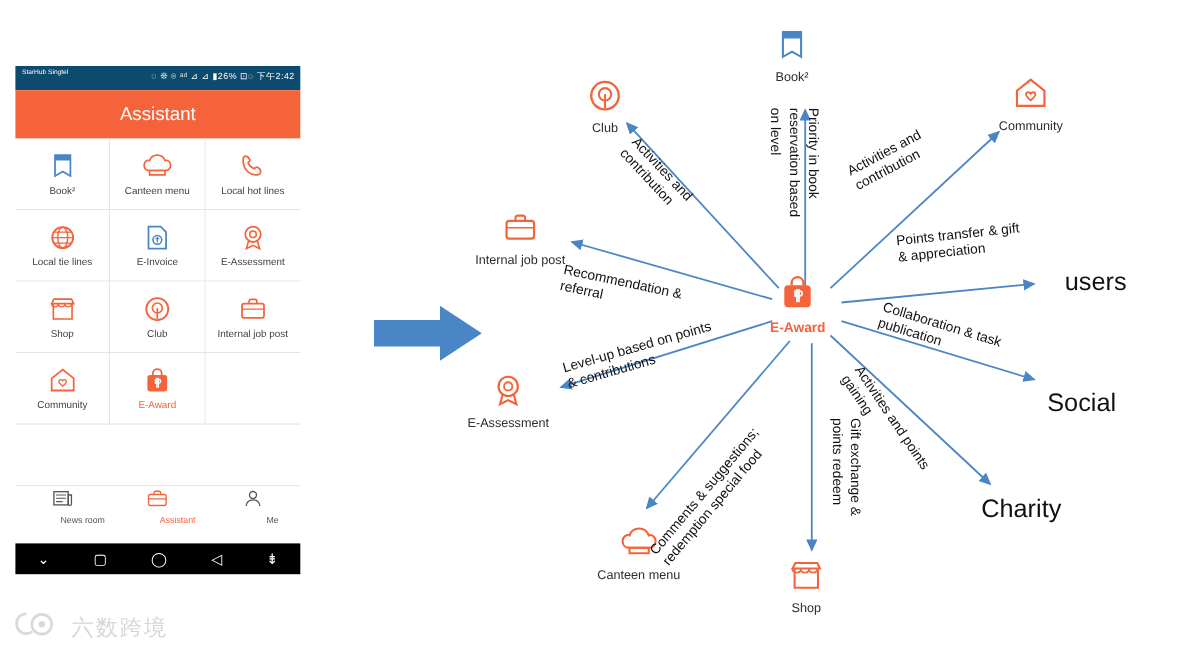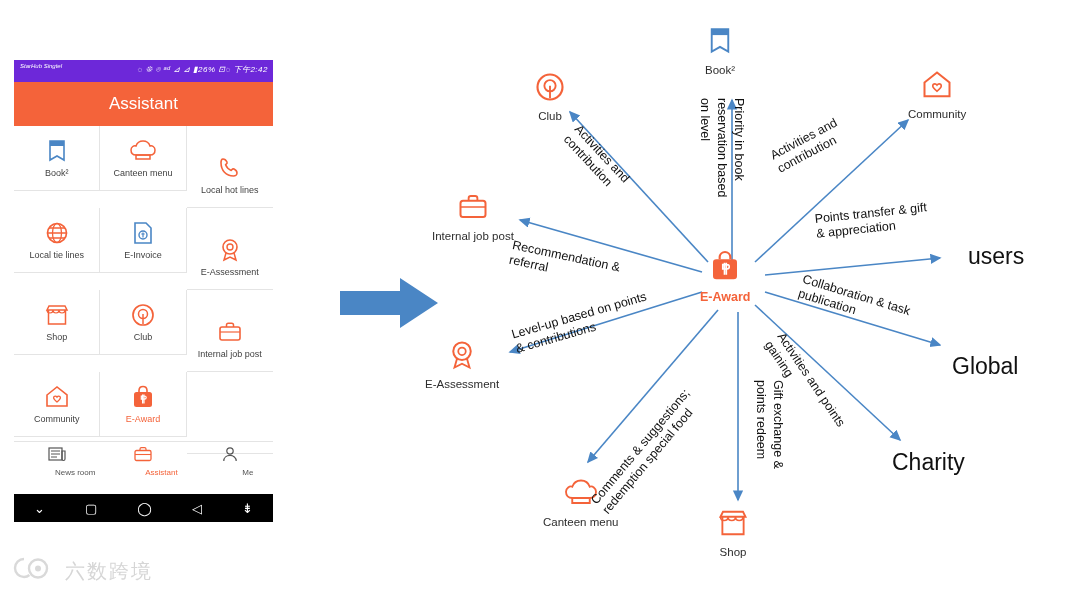--- a/index.html
+++ b/index.html
@@ -8,39 +8,39 @@
     font-family:"Liberation Sans", sans-serif;
     position:relative;overflow:hidden;
   }
   
   #phone{
     position:absolute;left:14px;top:60px;width:259px;height:462px;
     background:#ffffff;
   }
   #status-bar{
     position:absolute;left:0;top:0;width:259px;height:22px;
-    background:#6d28d9;color:#ffffff;font-size:8px;font-style:italic;
+    background:#0c4a6e;color:#ffffff;font-size:8px;
   }
   #carrier{position:absolute;left:6px;top:2px;line-height:9px;font-size:6px;}
   #status-right{position:absolute;right:5px;top:4px;font-size:8px;letter-spacing:.5px;white-space:nowrap;}
   #app-title-bar{
     position:absolute;left:0;top:22px;width:259px;height:44px;background:#f4633a;
     color:#ffffff;display:flex;align-items:center;justify-content:center;
     font-size:17px;
   }
   #grid{
     position:absolute;left:0;top:66px;width:259px;
     display:grid;grid-template-columns:repeat(3,1fr);
   }
   .cell{
     height:65px;border-right:1px solid #e4e4e4;border-bottom:1px solid #e4e4e4;
     display:flex;flex-direction:column;align-items:center;justify-content:center;
     box-sizing:border-box;gap:5px;background:#fff;
   }
-  .cell:nth-child(3n){border-right:none;margin-top:17px;}
+  .cell:nth-child(3n){border-right:none;}
   .cell .lbl{font-size:9px;color:#3f3f3f;text-align:center;line-height:10px;}
   .cell.active .lbl{color:#f4633a;}
   .cell .ico{height:24px;display:flex;align-items:center;justify-content:center;}
   .cell .ico svg{display:block;}
   #tabbar{
     position:absolute;left:0;bottom:42px;width:259px;height:38px;
     border-top:1px solid #e4e4e4;display:flex;align-items:center;
   }
   .tab{flex:1;display:flex;flex-direction:column;align-items:center;gap:2px;}
   .tab .tlbl{font-size:8px;color:#555;margin-left:36px;}
@@ -372,21 +372,21 @@
       <svg width="32" height="32" viewBox="0 0 24 24">
           <rect x="3" y="7" width="18" height="15" rx="2.5" fill="#f4633a"></rect>
           <path d="M8 7V5.2A4 4 0 0 1 12 1.5a4 4 0 0 1 4 3.7V7" fill="none" stroke="#f4633a" stroke-width="1.6"></path>
           <path d="M10.3 11h3.2c1 0 1.7.7 1.7 1.6s-.7 1.6-1.7 1.6h-3.2zM10.3 14.2h3.4M11.6 9.5v9M13 9.5v9" stroke="#ffffff" stroke-width="1.2" fill="none"></path>
         </svg>
     </span>
     <span class="nlbl">E-Award</span>
   </div>
 
   <div class="cat" style="left:538px;top:243px;">users</div>
-  <div class="cat" style="left:522px;top:353px;">Global</div>
+  <div class="cat" style="left:522px;top:353px;">Social</div>
   <div class="cat" style="left:462px;top:449px;text-align:right;">Charity</div>
 
   <div class="edgelabel" style="left:266px;top:98px;writing-mode:vertical-rl;text-orientation:mixed;line-height:17px;">Priority in book
 reservation based
 on level</div>
 
   <div class="edgelabel" style="left:152px;top:122px;transform:rotate(47deg);transform-origin:left top;">Activities and
 contribution</div>
 
   <div class="edgelabel" style="left:338px;top:150px;transform:rotate(-28deg);transform-origin:left top;">Activities and

